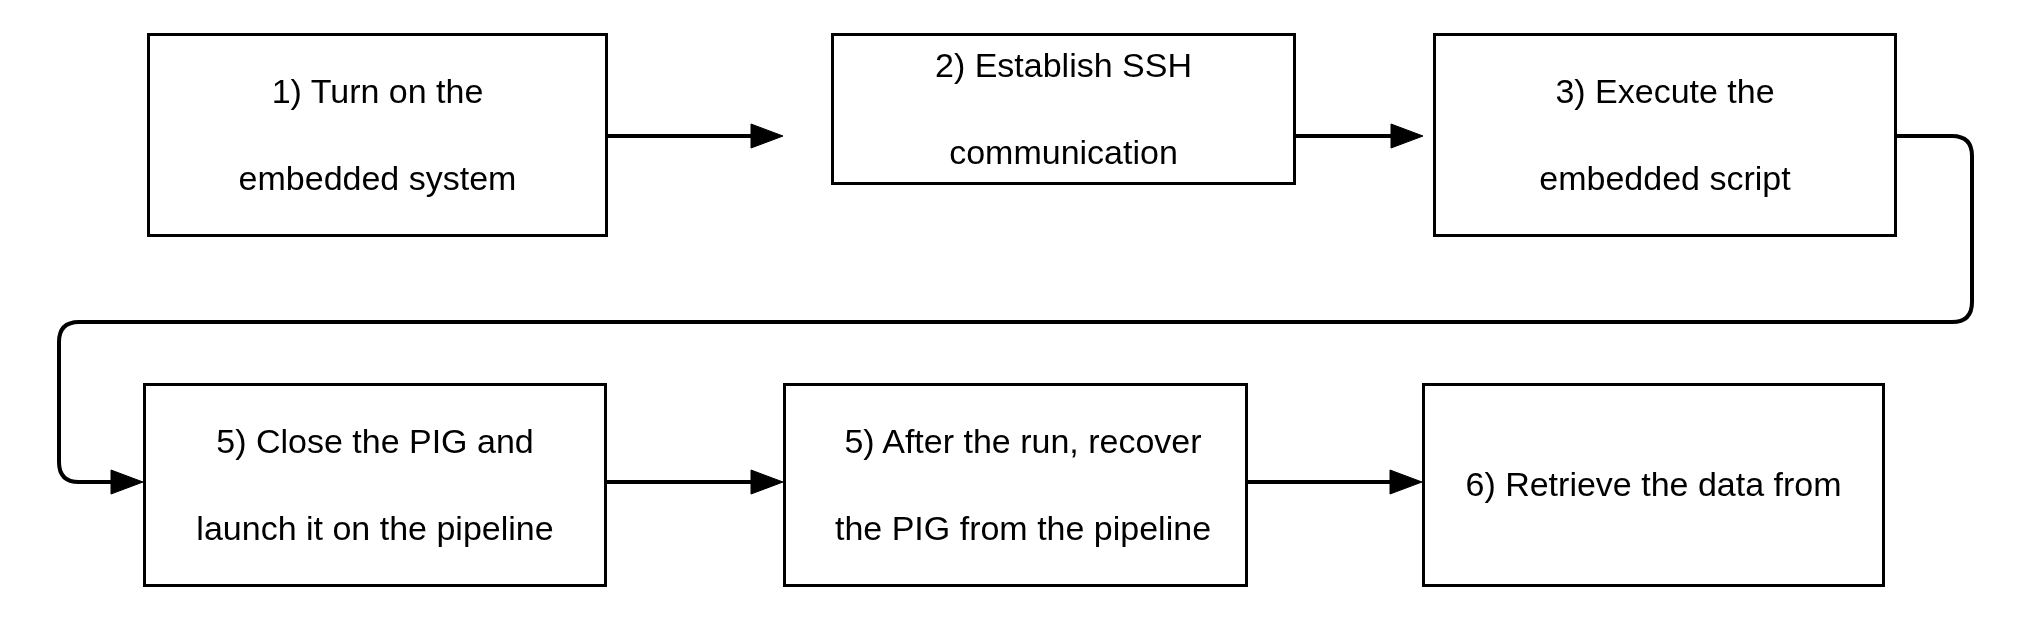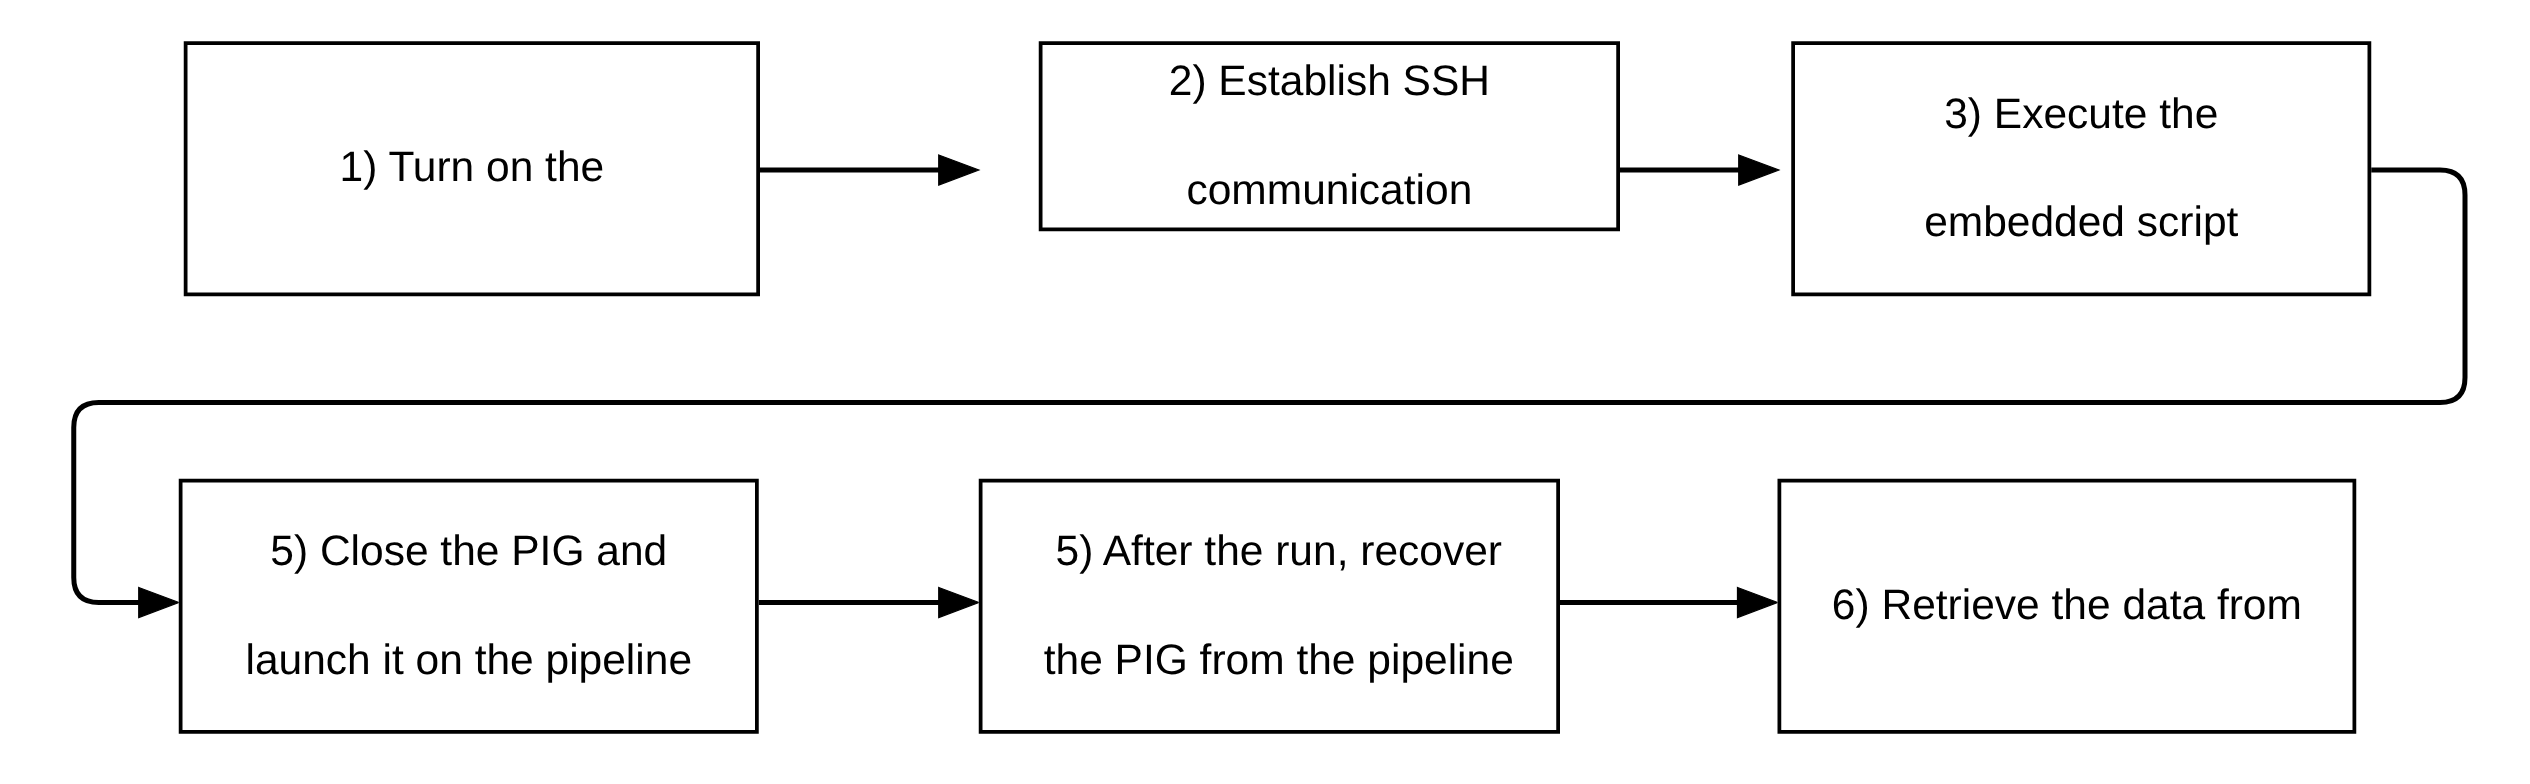--- a/index.html
+++ b/index.html
@@ -87,20 +87,21 @@
     </g>
 
     <g>
       <line x1="1248" y1="482" x2="1393" y2="482"></line>
       <polygon points="1390,470 1422,482 1390,494"></polygon>
     </g>
   </svg>
 
   <div class="flow-box b1">
     <div class="txt-line">1) Turn on the</div>
+    <div class="txt-line">embedded system</div>
   </div>
 
   <div class="flow-box b2">
     <div class="txt-line">2) Establish SSH</div>
     <div class="txt-line">communication</div>
   </div>
 
   <div class="flow-box b3">
     <div class="txt-line">3) Execute the</div>
     <div class="txt-line">embedded script</div>

